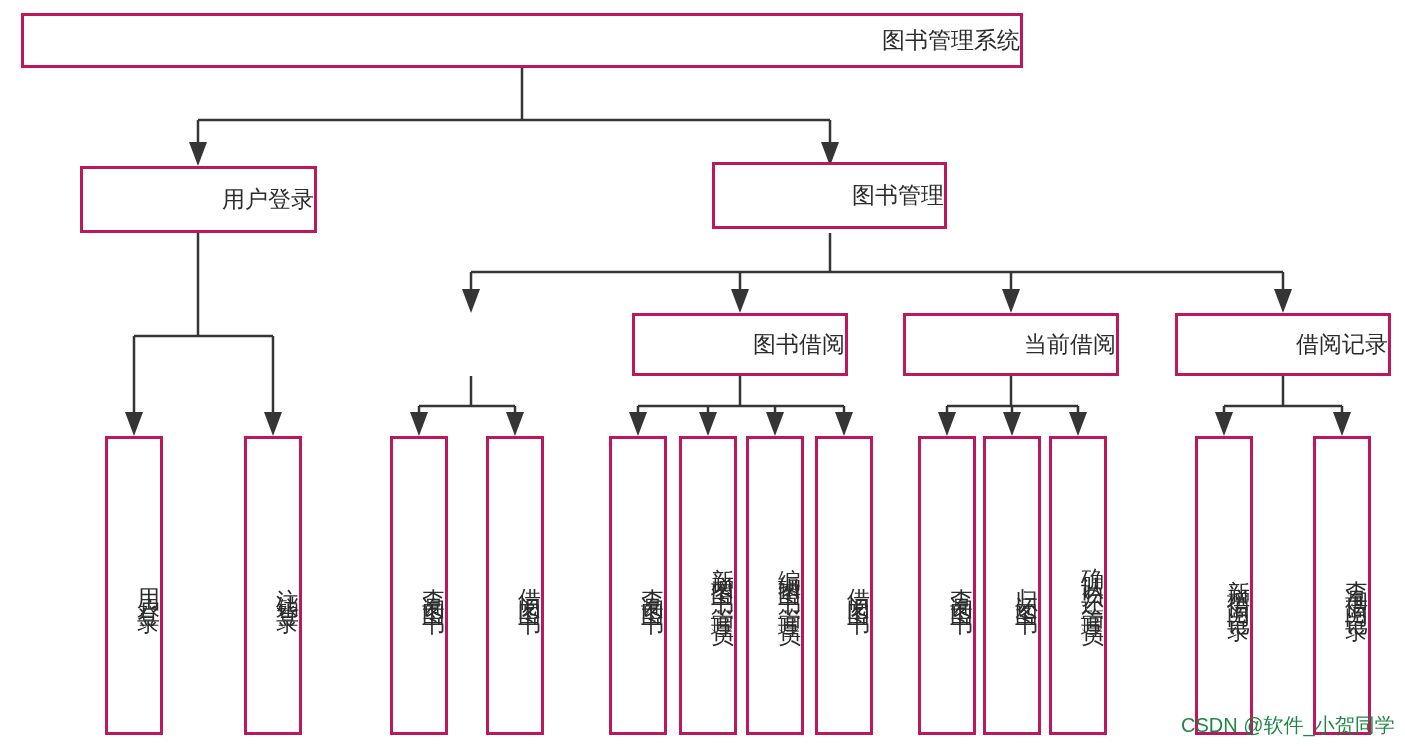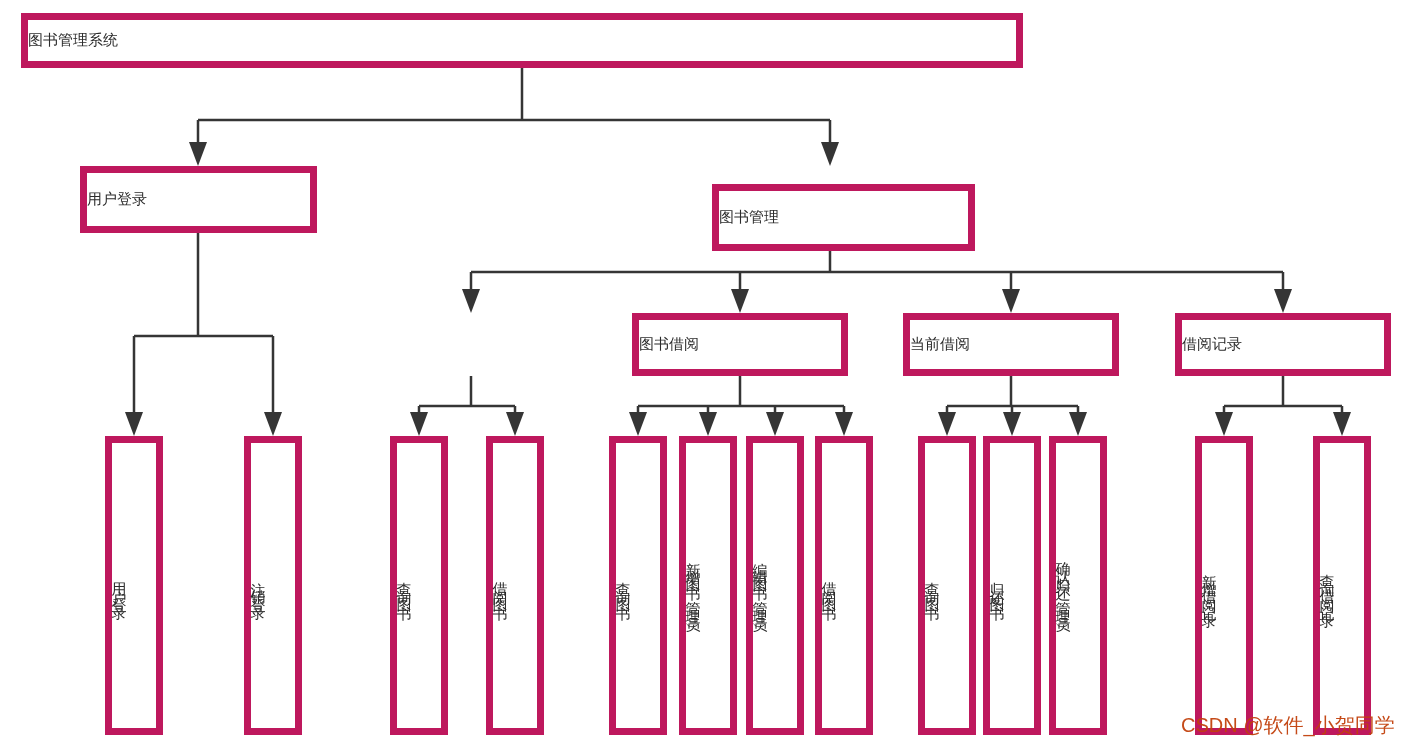--- a/index.html
+++ b/index.html
@@ -13,42 +13,42 @@
   }
   #connectors {
     position: absolute;
     left: 0; top: 0;
     width: 1405px; height: 747px;
     z-index: 1;
   }
   .node {
     position: absolute;
     box-sizing: border-box;
-    border: 7px solid #be185d;
+    border: 3px solid #be185d;
     background: #ffffff;
     display: flex;
     align-items: center;
-    justify-content: flex-start;
+    justify-content: flex-end;
     color: #2b2b2b;
-    font-size: 15px;
+    font-size: 23px;
     z-index: 2;
   }
   .node .label { white-space: nowrap; }
   .leaf { top: 436px; width: 58px; height: 299px; }
   .leaf .label {
     writing-mode: vertical-lr;
     text-orientation: mixed;
     letter-spacing: 8px;
     line-height: 1;
     white-space: normal;
   }
   
   .b-root  { left: 21px;   top: 13px;  width: 1002px; height: 55px; }
   .b-login { left: 80px;   top: 166px; width: 237px;  height: 67px; }
-  .b-mgmt  { left: 712px;  top: 184px; width: 263px;  height: 67px; }
+  .b-mgmt  { left: 712px;  top: 162px; width: 235px;  height: 67px; }
   .b-l3-1  { left: 363px;  top: 313px; width: 216px;  height: 63px; }
   .b-l3-2  { left: 632px;  top: 313px; width: 216px;  height: 63px; }
   .b-l3-3  { left: 903px;  top: 313px; width: 216px;  height: 63px; }
   .b-l3-4  { left: 1175px; top: 313px; width: 216px;  height: 63px; }
   .lf-1  { left: 105px; }
   .lf-2  { left: 244px; }
   .lf-3  { left: 390px; }
   .lf-4  { left: 486px; }
   .lf-5  { left: 609px; }
   .lf-6  { left: 679px; }
@@ -57,21 +57,21 @@
   .lf-9  { left: 918px; }
   .lf-10 { left: 983px; }
   .lf-11 { left: 1049px; }
   .lf-12 { left: 1195px; }
   .lf-13 { left: 1313px; }
   .watermark {
     position: absolute;
     left: 1181px;
     top: 712px;
     font-size: 20px;
-    color: #c2410c;
+    color: #15803d;
     opacity: 0.95;
     white-space: nowrap;
     z-index: 5;
   }
   svg line, svg path { stroke: #353535; stroke-width: 2.5; fill: none; }
   svg polygon { fill: #353535; stroke: none; }
 </style>
 </head>
 <body>
 

